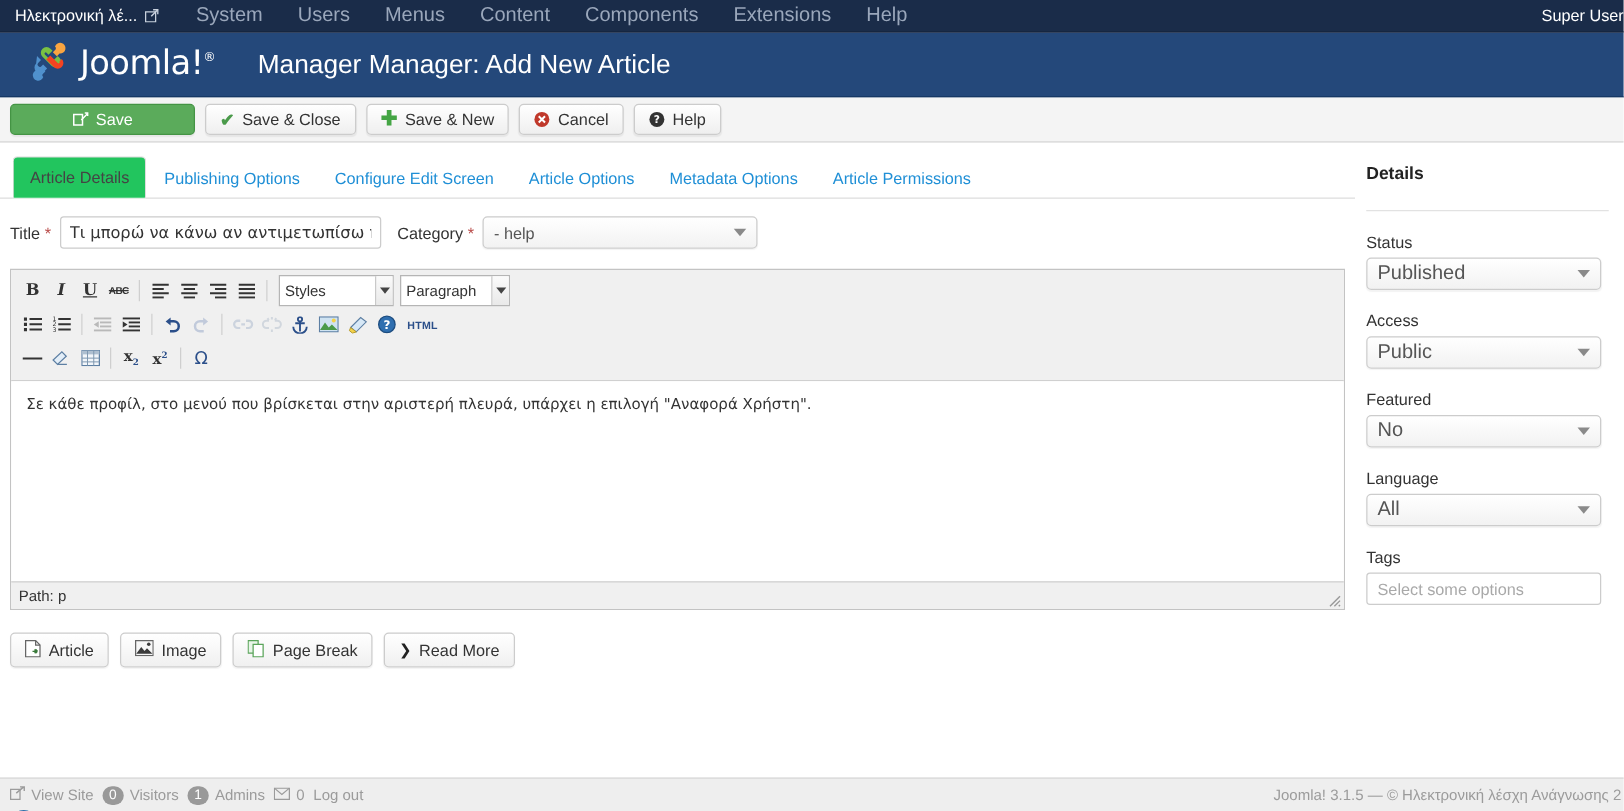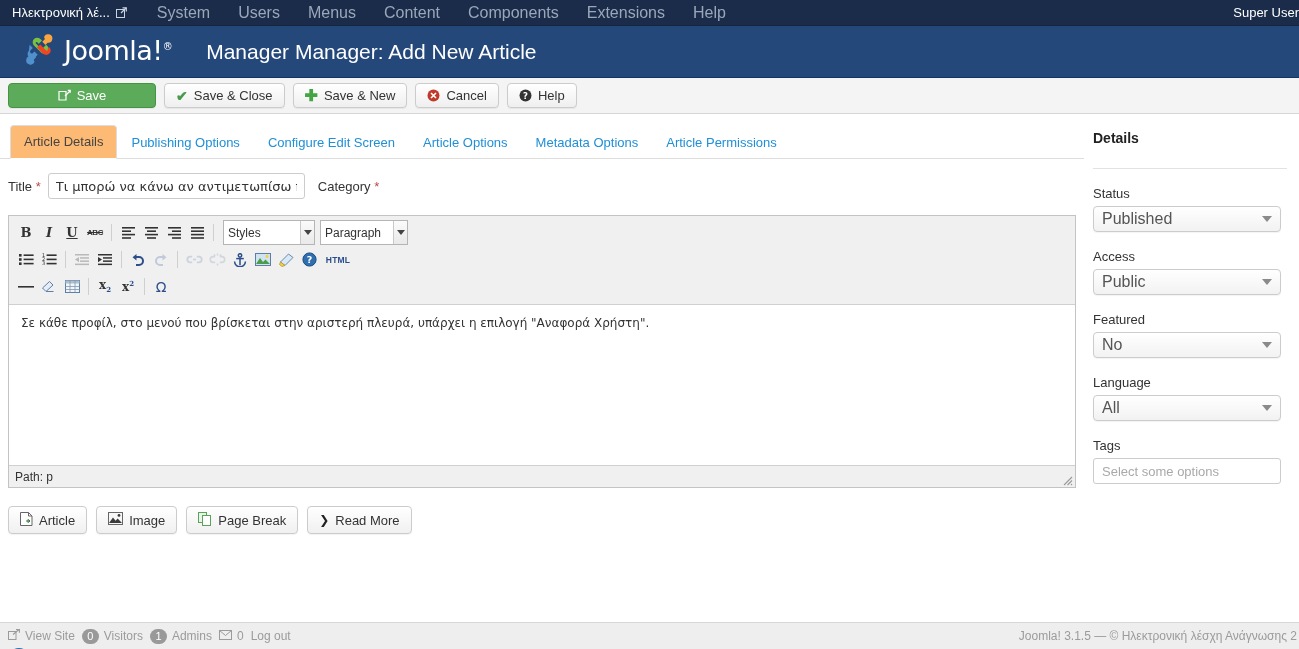--- a/index.html
+++ b/index.html
@@ -155,21 +155,21 @@
     cursor: pointer;
     line-height: 1.2;
     white-space: nowrap;
     border: 1px solid transparent;
     border-bottom: none;
     margin-bottom: -1px;
     border-radius: 4px 4px 0 0;
   }
   .tab.active {
     color: #444444;
-    background: #fdba74;
+    background: #22c55e;
     border: 1px solid #dddddd;
     border-bottom: 1px solid #ffffff;
   }
 
   
   .field-row {
     display: flex;
     align-items: center;
     padding: 14px 0 0 8px;
     gap: 7px;
@@ -535,20 +535,24 @@
       <div class="tab">Configure Edit Screen</div>
       <div class="tab">Article Options</div>
       <div class="tab">Metadata Options</div>
       <div class="tab">Article Permissions</div>
     </div>
 
     <div class="field-row">
       <span class="field-label"><span>Title</span> <span class="req">*</span></span>
       <input id="title-input" class="text-input" type="text" value="Τι μπορώ να κάνω αν αντιμετωπίσω πρόβλημα " style="">
       <span class="field-label" style="margin-left:6px"><span>Category</span> <span class="req">*</span></span>
+      <div class="select-box">
+        <span>- help</span>
+        <span class="caret"></span>
+      </div>
     </div>
 
     <div class="editor-wrap">
       <div class="editor-toolbar">
 
         <div class="tb-row">
           <div class="tb-btn">
               <b style="font-family:'DejaVu Serif',serif;font-size:13px">B</b>
             </div>
           <div class="tb-btn">

